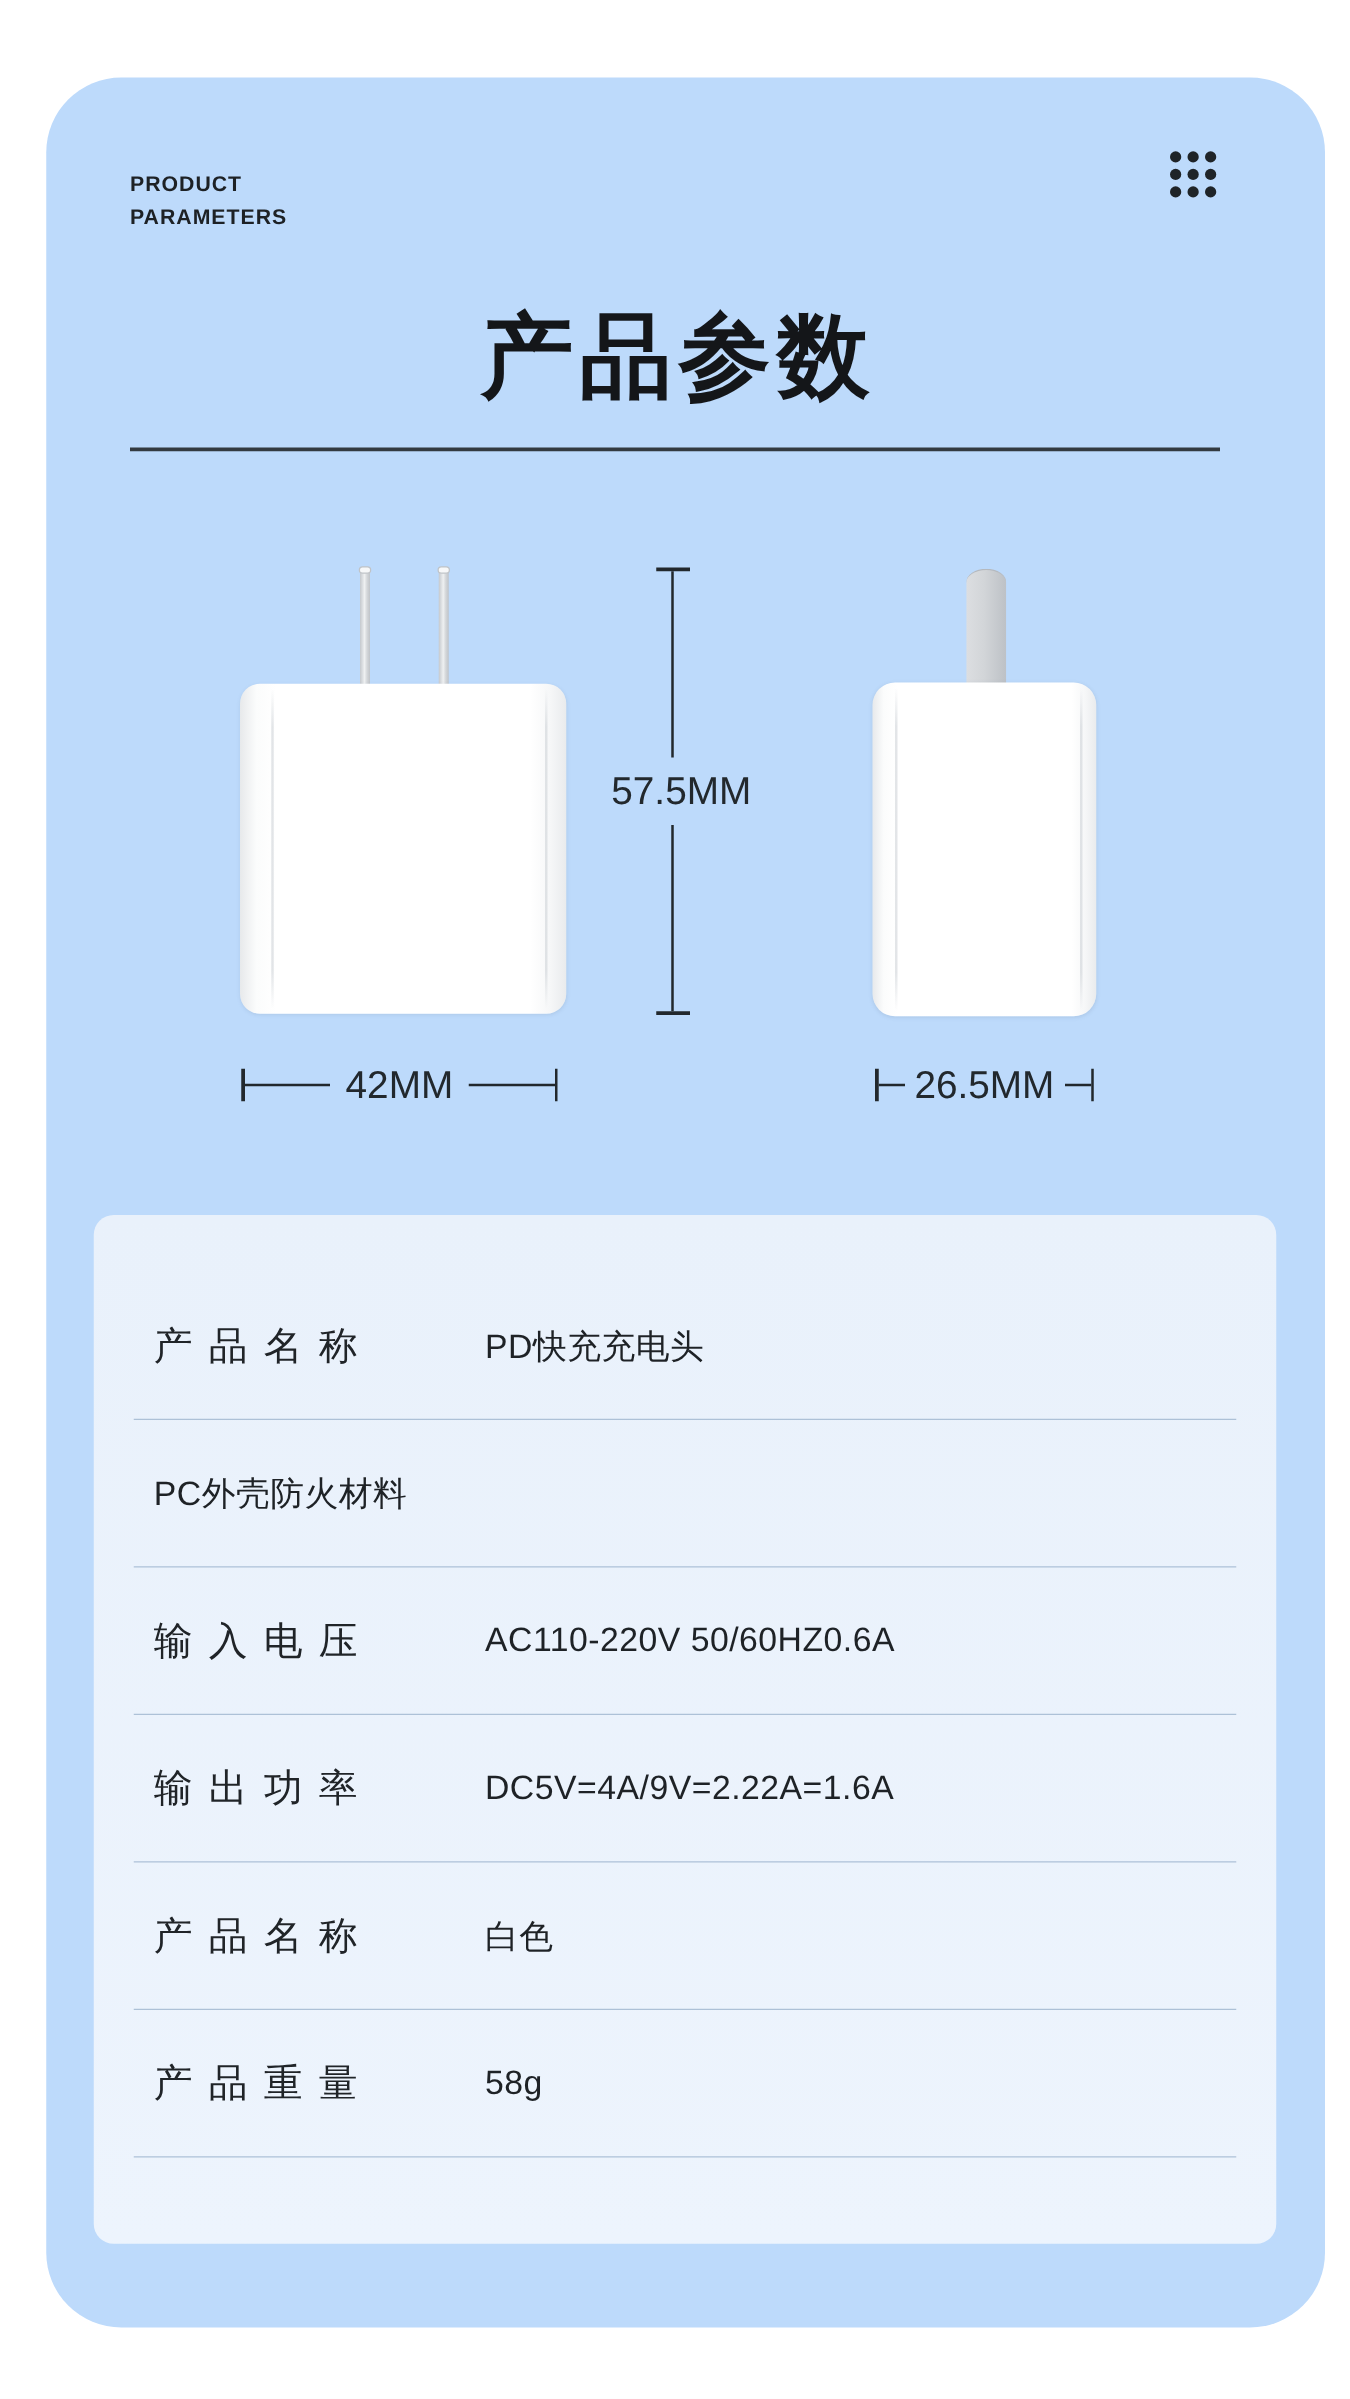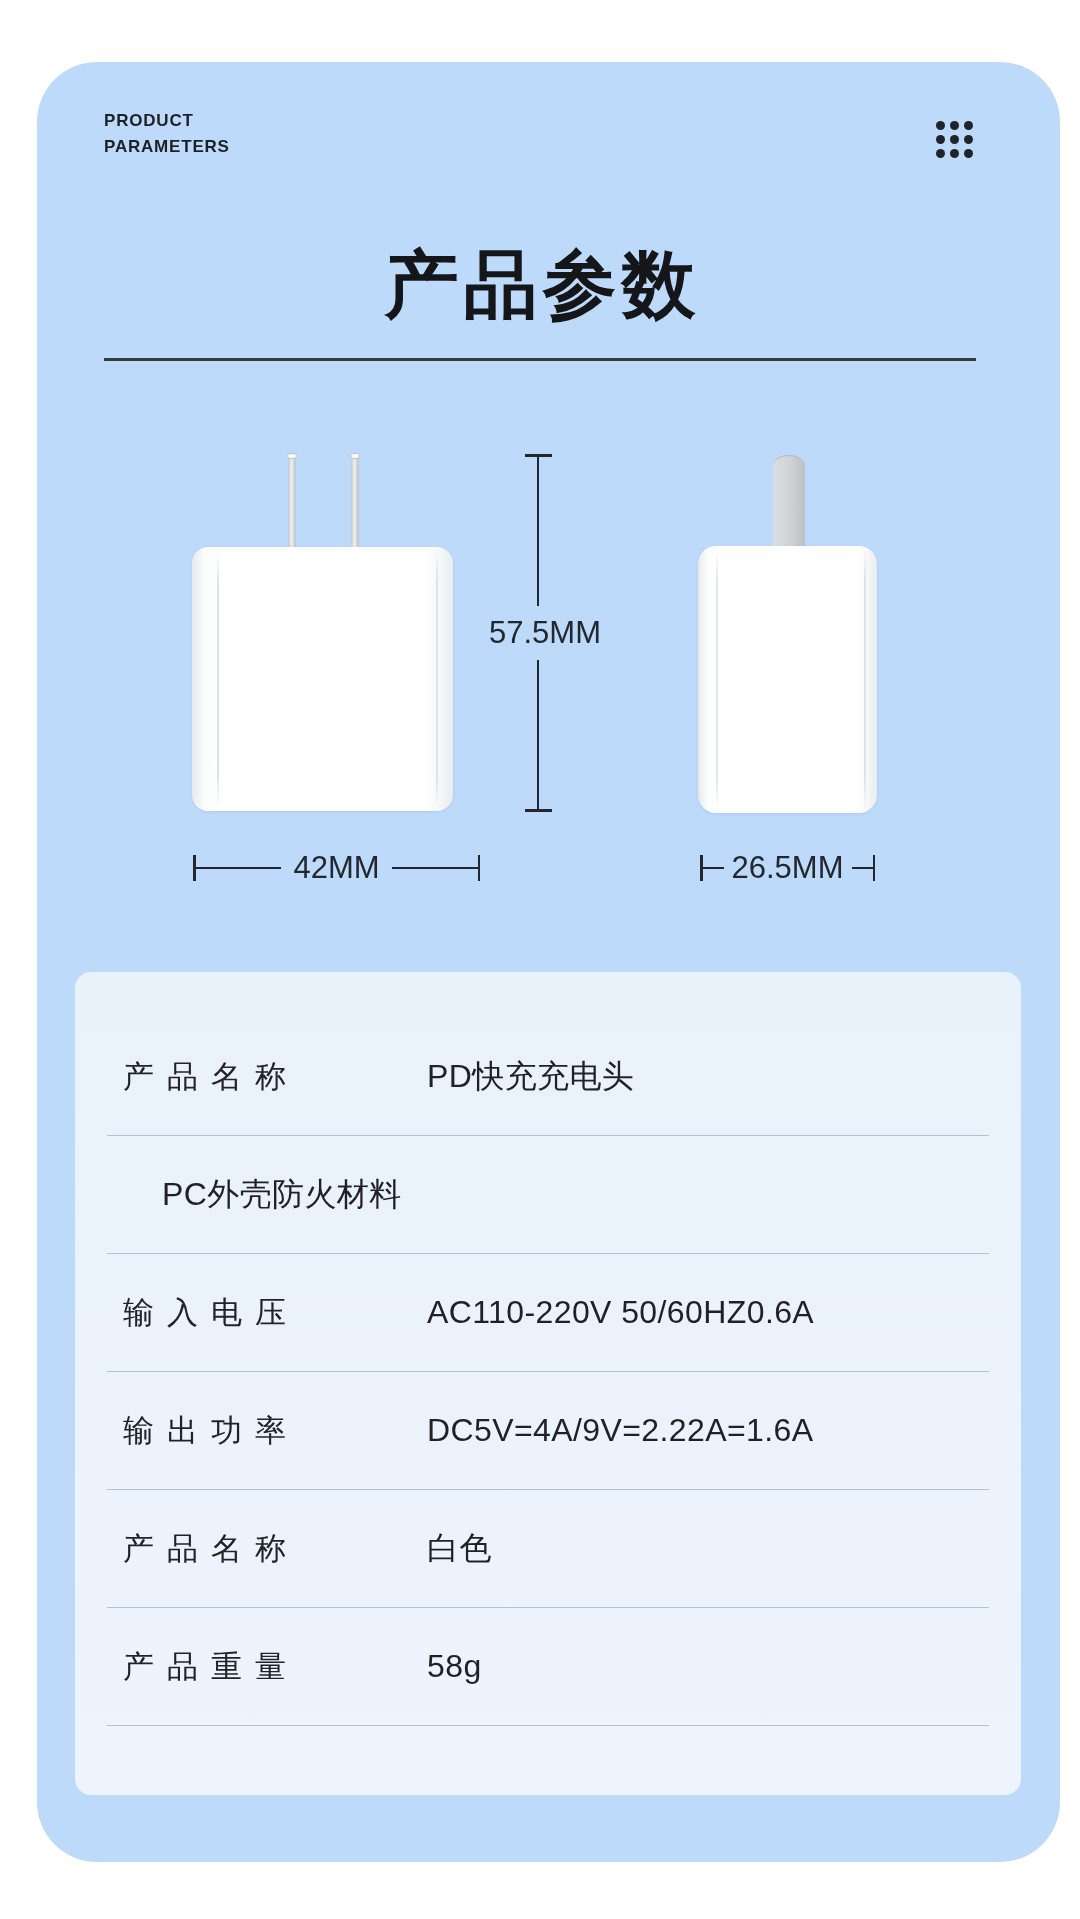--- a/index.html
+++ b/index.html
@@ -4,21 +4,21 @@
 <style>
   html,body{margin:0;padding:0;background:#ffffff;}
   #canvas{
     position:relative;width:1080px;height:1919px;background:#ffffff;overflow:hidden;
     font-family:"Liberation Sans","DejaVu Sans",sans-serif;color:#1c2024;
   }
   
   .card{position:absolute;left:37px;top:62px;width:1023px;height:1800px;
     border-radius:60px;background:#bddafb;}
   
-  .eyebrow{position:absolute;left:104px;top:108px;font-size:17px;font-weight:bold;
+  .eyebrow{position:absolute;left:104px;top:135px;font-size:17px;font-weight:bold;
     letter-spacing:.8px;line-height:1.5;color:#1d2125;}
   .dots-grid{position:absolute;left:936px;top:121px;display:grid;
     grid-template-columns:repeat(3,9px);grid-auto-rows:9px;gap:5px;}
   .dots-grid span{width:9px;height:9px;border-radius:50%;background:#1f2428;}
   .title{position:absolute;left:0;right:0;top:236px;text-align:center;
     font-size:74px;font-weight:bold;letter-spacing:5px;text-indent:5px;color:#141619;}
   .rule{position:absolute;left:104px;top:358px;width:872px;height:3px;background:#333a40;}
   
   .pin{position:absolute;top:455px;height:94px;
     background:linear-gradient(90deg,#c4c8cd 0%,#eef0f1 45%,#d4d7da 70%,#bfc3c8 100%);}
@@ -45,31 +45,31 @@
   .dim{--ink:#22282d;color:var(--ink);}
   .dim-v{position:absolute;left:524px;top:454px;width:28px;height:358px;
     display:flex;flex-direction:column;align-items:center;}
   .dim-v .cap{width:27px;height:3px;background:var(--ink);flex:none;}
   .dim-v .seg{width:2.5px;flex:1;background:var(--ink);}
   .dim-v .dim-label{margin:9px 0;font-size:31px;white-space:nowrap;transform:translateX(7px);}
   .dim-h{position:absolute;top:853px;height:30px;display:flex;align-items:center;}
   .dim-h .cap{width:2.5px;height:26px;background:var(--ink);flex:none;}
   .dim-h .seg{flex:1;height:2.5px;background:var(--ink);}
   .dim-h .dim-label{padding:0 12px;font-size:31px;white-space:nowrap;}
-  .dim-front{left:193px;width:287px;}
+  .dim-front{left:193px;width:253px;}
   .dim-side{left:700px;width:175px;}
   .dim-side .dim-label{padding:0 8px;}
   
   .panel{position:absolute;left:75px;top:972px;width:946px;height:823px;border-radius:16px;
     background:linear-gradient(180deg,#e9f1fb 0%,#edf4fd 100%);}
   .rows{margin:46px 32px 0;}
   .spec-row{height:117px;border-bottom:1.5px solid #adc1d7;display:flex;align-items:center;
     padding-left:16px;box-sizing:content-box;}
   .spec-label{width:265px;flex:none;font-size:31px;letter-spacing:13px;color:#202428;}
-  .spec-value{font-size:32px;letter-spacing:.4px;color:#1e2226;margin-left:39px;}
+  .spec-value{font-size:27px;letter-spacing:.4px;color:#1e2226;}
 </style>
 </head>
 <body>
 
 <div id="canvas">
 
   <div class="card"></div>
 
   <div class="eyebrow">
     <div>PRODUCT</div>

